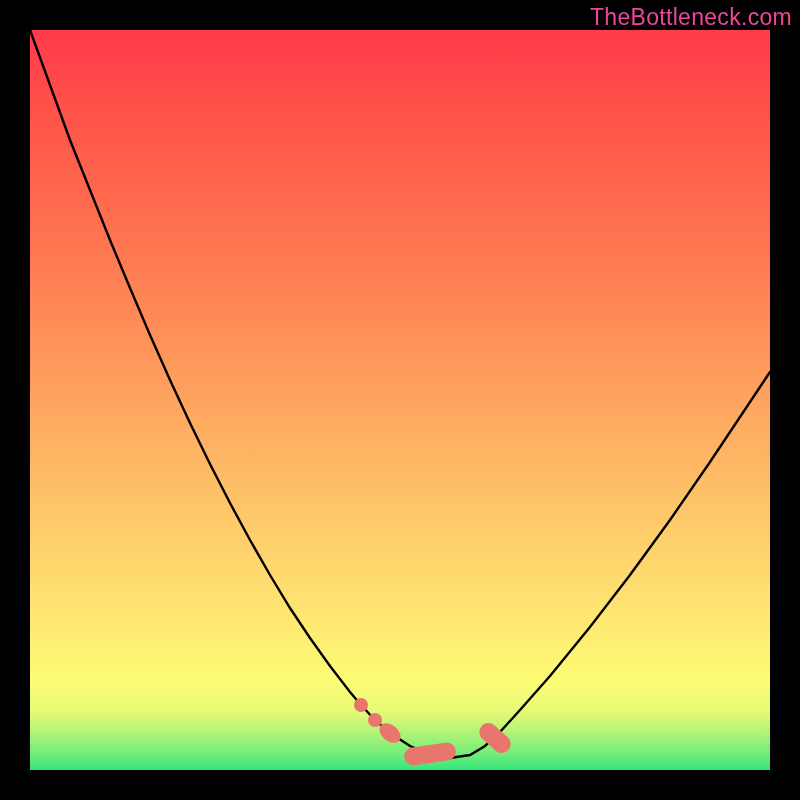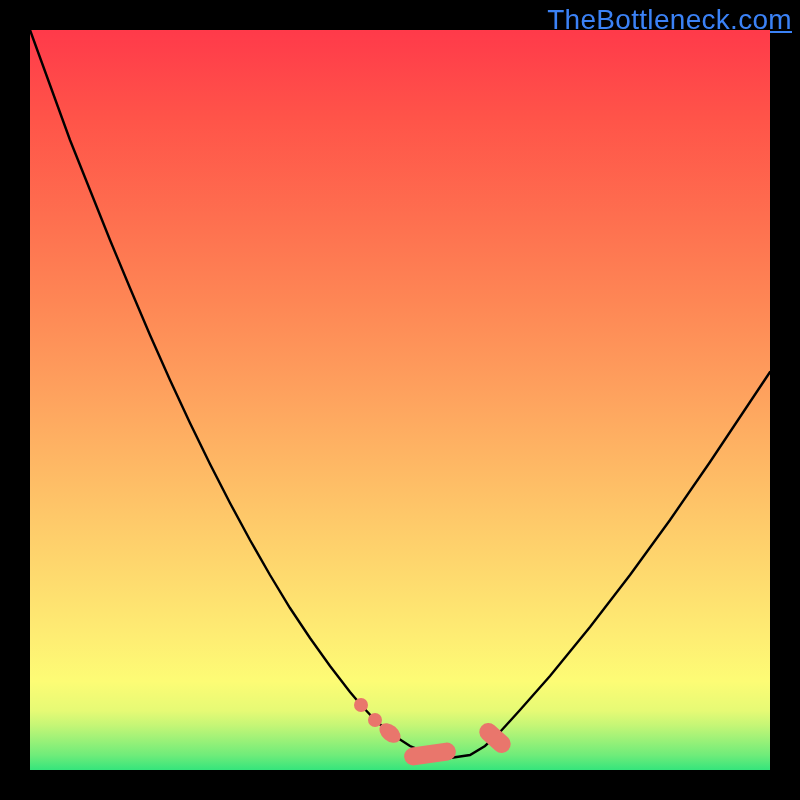--- a/index.html
+++ b/index.html
@@ -40,26 +40,25 @@
       #fe9f5d 52%,
       #fe8755 63%,
       #fe6e4f 75%,
       #ff5449 88%,
       #ff3a4a 100%);
   }
   .watermark {
     position: absolute;
     top: 4px;
     right: 8px;
-    color: #3b82f6;
-    font-size: 28px;
+    color: #ec4899;
+    font-size: 23px;
     font-weight: 500;
     letter-spacing: 0.3px;
     user-select: none;
-    text-decoration: underline;
   }
   svg.curve {
     position: absolute;
     left: 0;
     top: 0;
     width: 740px;
     height: 740px;
     overflow: visible;
   }
 </style>

